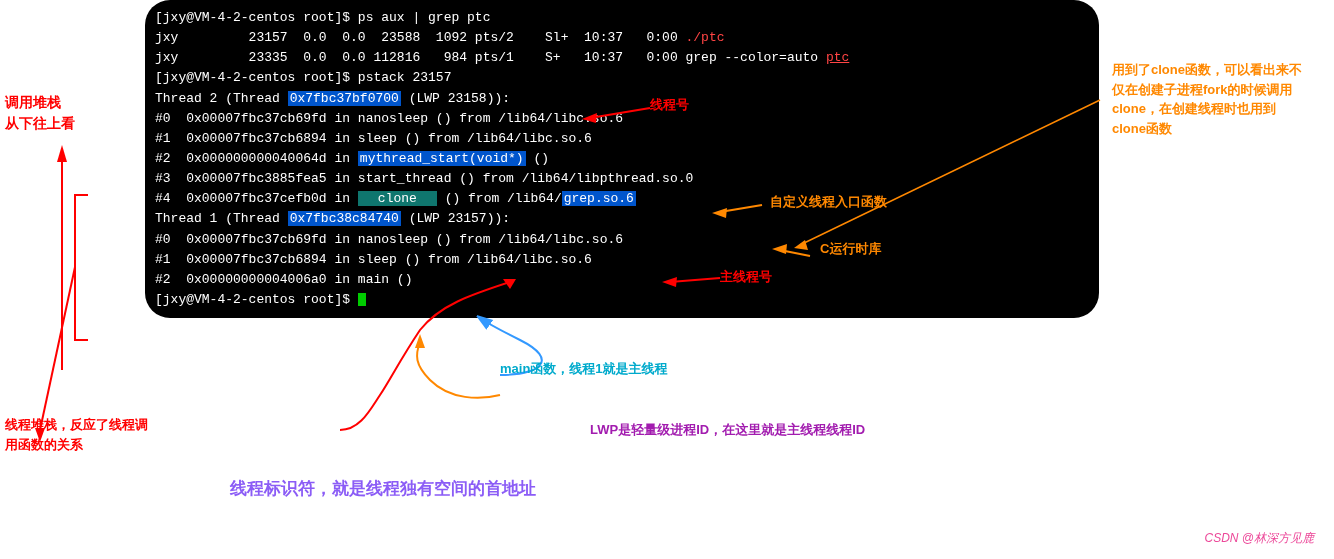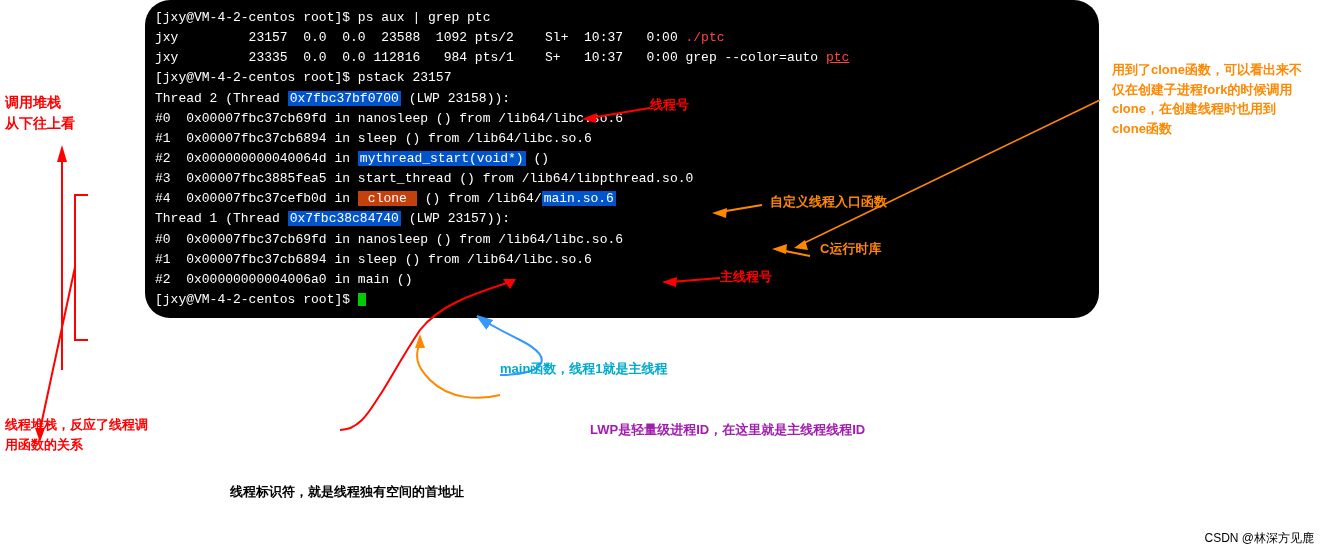--- a/index.html
+++ b/index.html
@@ -50,23 +50,24 @@
 
     .terminal-wrapper {
       position: relative;
       flex: 1;
     }
 
     .csdn-watermark {
       position: absolute;
       bottom: 12px;
       right: 20px;
-      color: #000000;
+      color: #ec4899;
       font-size: 12px;
       font-family: Arial, sans-serif;
+      font-style: italic;
     }
 
     
     .arrows-svg {
       position: absolute;
       top: 0; left: 0;
       width: 100%; height: 100%;
       pointer-events: none;
     }
   </style>
@@ -92,21 +93,21 @@
       <span class="line">Thread 2 (Thread <span class="blue-box">0x7fbc37bf0700</span> (LWP 23158)):</span>
 
       <span class="line">#0  0x00007fbc37cb69fd in nanosleep () from /lib64/libc.so.6</span>
 
       <span class="line">#1  0x00007fbc37cb6894 in sleep () from /lib64/libc.so.6</span>
 
       <span class="line">#2  0x000000000040064d in <span class="blue-box">mythread_start(void*)</span> ()</span>
 
       <span class="line">#3  0x00007fbc3885fea5 in start_thread () from /lib64/libpthread.so.0</span>
 
-      <span class="line">#4  0x00007fbc37cefb0d in <span style="background:#c2410c;color:#fff;padding:0 10px;">clone</span> () from /lib64/<span class="blue-box">main.so.6</span></span>
+      <span class="line">#4  0x00007fbc37cefb0d in <span style="background:#0f766e;color:#fff;padding:0 20px;">clone</span> () from /lib64/<span class="blue-box">grep.so.6</span></span>
 
       <span class="line">Thread 1 (Thread <span class="blue-box">0x7fbc38c84740</span> (LWP 23157)):</span>
 
       <span class="line">#0  0x00007fbc37cb69fd in nanosleep () from /lib64/libc.so.6</span>
 
       <span class="line">#1  0x00007fbc37cb6894 in sleep () from /lib64/libc.so.6</span>
 
       <span class="line">#2  0x00000000004006a0 in main ()</span>
 
       <span class="line">[jxy@VM-4-2-centos root]$ <span style="display:inline-block;width:8px;height:13px;background:#00cc00;vertical-align:middle;"></span></span>
@@ -167,15 +168,15 @@
 <div style="position:absolute;top:193px;left:770px;color:#ff8800;font-size:13px;font-weight:bold;font-family:Arial,sans-serif;">自定义线程入口函数</div>
 
 <div style="position:absolute;top:240px;left:820px;color:#ff8800;font-size:13px;font-weight:bold;font-family:Arial,sans-serif;">C运行时库</div>
 
 <div style="position:absolute;top:268px;left:720px;color:red;font-size:13px;font-weight:bold;font-family:Arial,sans-serif;">主线程号</div>
 
 <div style="position:absolute;top:360px;left:500px;color:#00aacc;font-size:13px;font-weight:bold;font-family:Arial,sans-serif;">main函数，线程1就是主线程</div>
 
 <div style="position:absolute;bottom:105px;left:5px;color:red;font-size:13px;font-weight:bold;font-family:Arial,sans-serif;line-height:1.5;">线程堆栈，反应了线程调<br>用函数的关系</div>
 
-<div style="position:absolute;bottom:58px;left:230px;color:#000000;font-size:13px;font-weight:bold;font-family:Arial,sans-serif;line-height:1.5;">线程标识符，就是线程独有空间的首地址</div>
+<div style="position:absolute;bottom:58px;left:230px;color:#8b5cf6;font-size:17px;font-weight:bold;font-family:Arial,sans-serif;line-height:1.5;">线程标识符，就是线程独有空间的首地址</div>
 
 <div style="position:absolute;bottom:120px;left:590px;color:#a21caf;font-size:13px;font-weight:bold;font-family:Arial,sans-serif;line-height:1.5;">LWP是轻量级进程ID，在这里就是主线程线程ID</div>
 
 </body></html>

